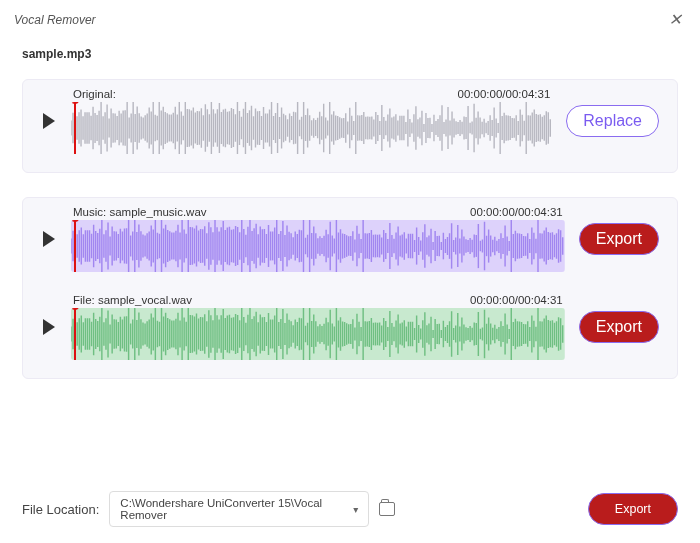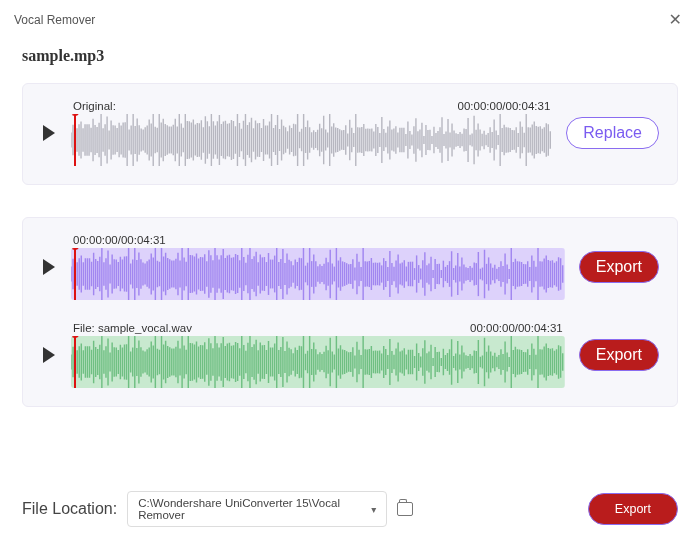--- a/index.html
+++ b/index.html
@@ -1,35 +1,35 @@
 <!DOCTYPE html>
 <html><head>
 <meta charset="utf-8">
 <style>
 * { box-sizing: border-box; margin: 0; padding: 0; }
 body { font-family: -apple-system, "Segoe UI", Arial, sans-serif; background: #fff; width: 700px; height: 543px; overflow: hidden; }
-.titlebar { display: flex; align-items: center; justify-content: space-between; padding: 8px 14px 6px 14px; font-size: 12px; color: #555; }
+.titlebar { display: flex; align-items: center; justify-content: space-between; padding: 8px 14px 6px 14px; font-size: 12px; color: #555; font-style: italic; }
 .close-x { cursor: pointer; font-size: 16px; color: #666; padding: 2px 4px; }
 .content { padding: 4px 22px 0 22px; }
-.fname { font-size: 16px; font-weight: 600; color: #333; margin: 6px 0 18px 0; font-family: Liberation Serif, serif; }
-.panel { background: #f7f7fb; border: 1px solid #eceaf4; border-radius: 6px; padding: 16px 18px 18px 18px; margin-bottom: 32px; }
+.fname { font-size: 12px; font-weight: 600; color: #333; margin: 6px 0 18px 0; }
+.panel { background: #f7f7fb; border: 1px solid #eceaf4; border-radius: 6px; padding: 8px 18px 18px 18px; margin-bottom: 24px; }
 .track-row { display: flex; align-items: center; gap: 14px; }
 .track-row + .track-row { margin-top: 22px; }
 .play { width: 0; height: 0; border-left: 12px solid #333; border-top: 8px solid transparent; border-bottom: 8px solid transparent; cursor: pointer; margin: 0 2px; flex-shrink: 0; }
 .wave-wrap { flex: 1; position: relative; }
 .wave-header { display: flex; justify-content: space-between; font-size: 11.5px; color: #333; margin-bottom: 2px; padding: 0 2px; }
 .wave { position: relative; height: 52px; border-radius: 3px; overflow: hidden; }
 .wave svg { width: 100%; height: 100%; display: block; }
 .playhead { position: absolute; left: 0; top: -6px; bottom: 0; }
 .ph-line { position: absolute; left: 3px; top: 6px; bottom: 0; width: 2px; background: #d11; }
 .ph-dot { position: absolute; left: 0; top: 0; width: 8px; height: 8px; background: #d11; border-radius: 50%; }
 .btn { border: 1px solid #8a6cf0; color: #7a5bf0; background: #fff; border-radius: 999px; padding: 6px 16px; font-size: 16px; cursor: pointer; min-width: 74px; }
 .btn.primary { background: #b91c1c; color: #fff; border-color: #8a6cf0; }
 .footer { position: absolute; left: 0; right: 0; bottom: 0; display: flex; align-items: center; gap: 10px; padding: 12px 22px 16px 22px; background: #fff; }
-.floc-label { font-size: 16px; color: #444; }
+.floc-label { font-size: 13px; color: #444; }
 .path-select { display: flex; align-items: center; justify-content: flex-start; border: 1px solid #ddd; border-radius: 4px; padding: 5px 10px; font-size: 11.5px; color: #444; width: 260px; cursor: pointer; background: #fff; }
 .chev { margin-left: 6px; font-size: 10px; color: #666; }
 .folder-icon { width: 16px; height: 14px; border: 1.5px solid #777; border-radius: 2px; position: relative; cursor: pointer; }
 .folder-icon::before { content: ""; position: absolute; top: -4px; left: 1px; width: 6px; height: 3px; border: 1.5px solid #777; border-bottom: none; border-radius: 2px 2px 0 0; }
 .spacer { flex: 1; }
 .btn.wide { padding: 8px 26px; font-size: 12.5px; }
 </style>
 </head>
 <body>
 
@@ -300,20 +300,21 @@
       </div>
       <button class="btn">Replace</button>
     </div>
   </div>
 
   <div class="panel">
     <div class="track-row">
       <div class="play"></div>
       <div class="wave-wrap">
         <div class="wave-header">
+          <span>Music: sample_music.wav</span>
           <span>00:00:00/00:04:31</span>
         </div>
         <div class="wave" id="wave-music">
           <svg viewBox="0 0 480 52" preserveAspectRatio="none" id="wf-music">
               <rect x="0" y="0" width="480" height="52" fill="#ddd2fb"></rect>
               <line x1="0" y1="18.59" x2="0" y2="33.41" stroke="#a186f0" stroke-width="1.4"></line>
               <line x1="2" y1="10.635149076299506" x2="2" y2="41.364850923700494" stroke="#a186f0" stroke-width="1.4"></line>
               <line x1="4" y1="1.3828585978834766" x2="4" y2="50.61714140211652" stroke="#a186f0" stroke-width="1.4"></line>
               <line x1="6" y1="14.16143685390667" x2="6" y2="37.83856314609333" stroke="#a186f0" stroke-width="1.4"></line>
               <line x1="8" y1="10.133690480357274" x2="8" y2="41.866309519642726" stroke="#a186f0" stroke-width="1.4"></line>

